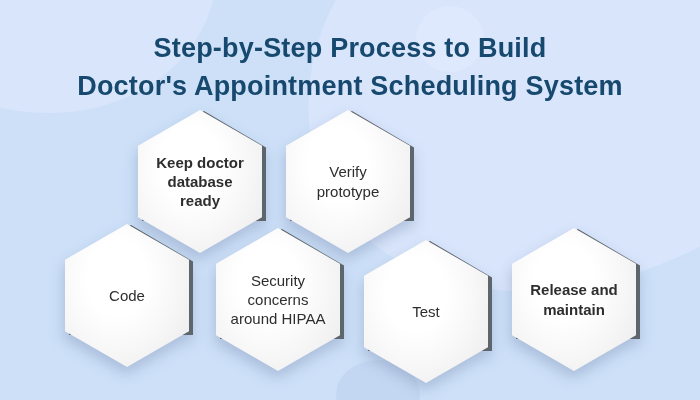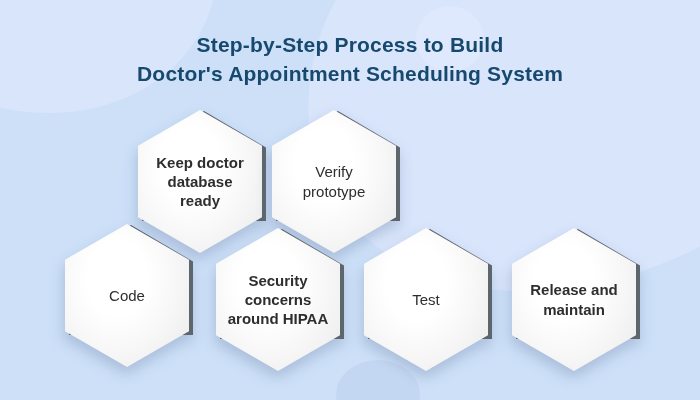--- a/index.html
+++ b/index.html
@@ -39,21 +39,21 @@
     background: #c4d7f2;
     border-radius: 50%;
   }
 
   .title {
     position: absolute;
     z-index: 1;
     left: 0; right: 0; top: 30px;
     margin: 0;
     text-align: center;
-    font-size: 21px;
+    font-size: 27px;
     font-weight: 700;
     line-height: 1.4;
     color: #17496f;
     white-space: pre-line;
     letter-spacing: 0.2px;
   }
 
   
   .hex {
     position: absolute;
@@ -82,26 +82,26 @@
     text-align: center;
     font-size: 15px;
     line-height: 1.28;
     color: #2e2e2e;
     white-space: pre-line;
     padding: 0 10px;
   }
 
   
   .hex-r1c1 { left: 138px; top: 110px; font-weight: bold; }
-  .hex-r1c2 { left: 272px; top: 110px; }
+  .hex-r1c2 { left: 286px; top: 110px; }
   .hex-r1c3 { left: 434px; top: 110px; }
   
   .hex-r2c1 { left: 65px;  top: 224px; }
-  .hex-r2c2 { left: 216px; top: 228px; font-weight: bold; }
-  .hex-r2c3 { left: 364px; top: 228px; }
+  .hex-r2c2 { left: 216px; top: 228px; }
+  .hex-r2c3 { left: 364px; top: 240px; }
   .hex-r2c4 { left: 512px; top: 228px; font-weight: bold; }
 </style>
 </head>
 <body>
 
 <div class="canvas">
 
   <div class="blob blob-topleft"></div>
   <div class="blob blob-main"></div>
   <div class="blob blob-title-circle"></div>

